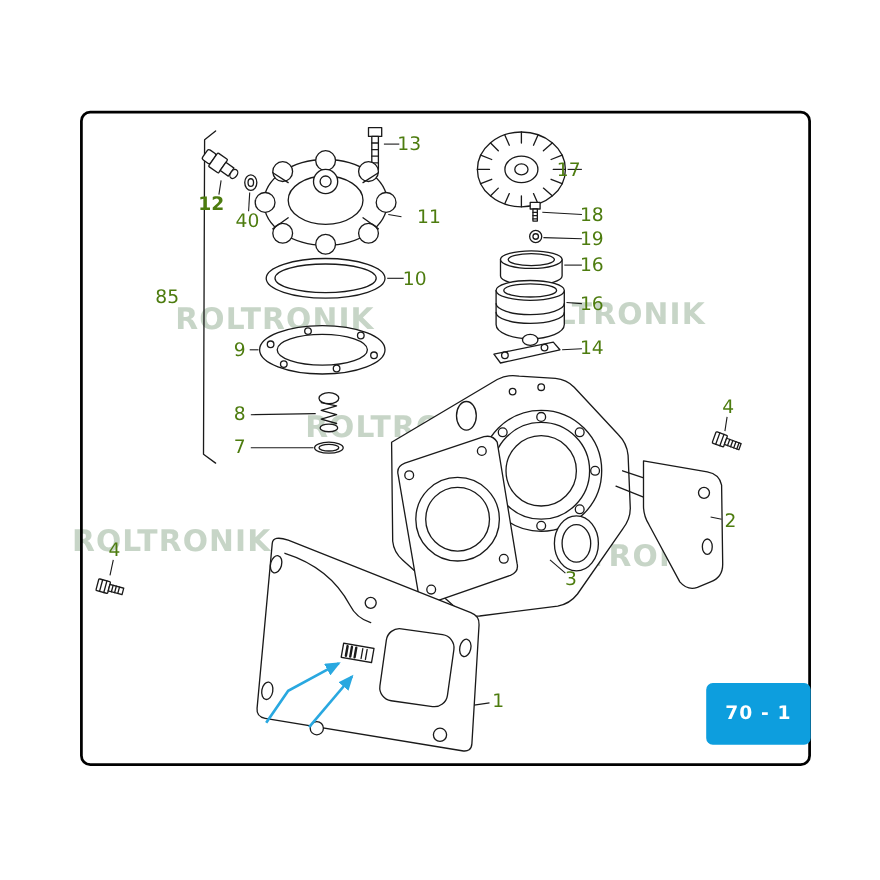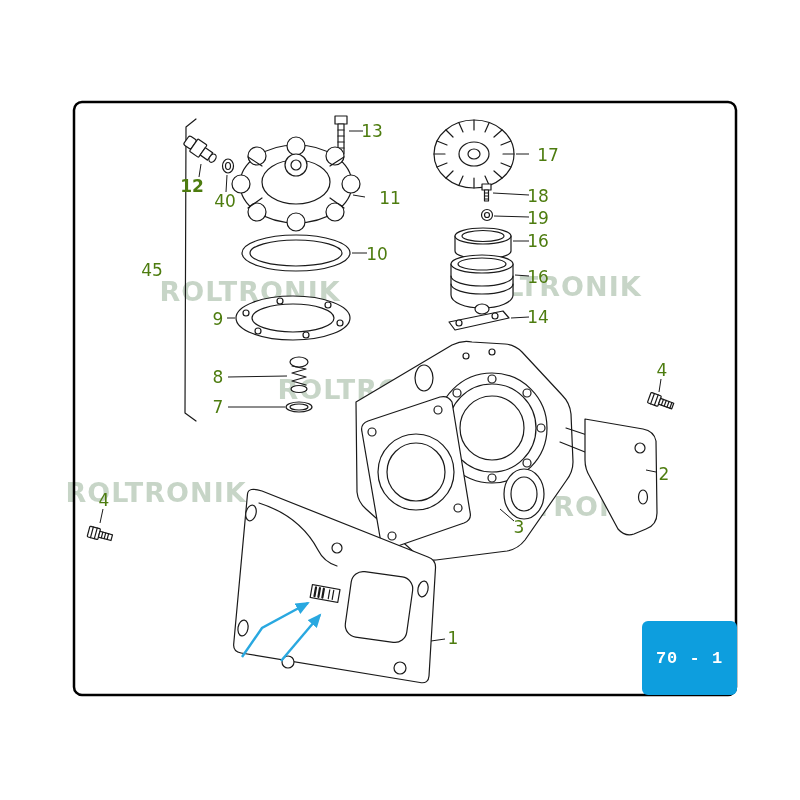--- a/index.html
+++ b/index.html
@@ -5,23 +5,23 @@
   * { margin:0; padding:0; box-sizing:border-box; }
   html,body { width:800px; height:800px; background:#ffffff;
     font-family:"DejaVu Sans","Liberation Sans",sans-serif; }
   #stage { position:relative; width:800px; height:800px; background:#fff; overflow:hidden; }
   #wm-layer { position:absolute; inset:0; z-index:0; }
   .wm { position:absolute; transform:translate(-50%,-50%); font-weight:bold;
         font-size:27px; letter-spacing:1px; white-space:nowrap; }
   #diagram-svg { position:absolute; left:0; top:0; z-index:1; }
   #callout-layer { position:absolute; inset:0; z-index:2; pointer-events:none; }
   .callout { position:absolute; transform:translate(-50%,-50%); font-size:17px; color:#4d7c0f; }
-  .badge { position:absolute; left:642px; top:621px; width:95px; height:74px;
+  .badge { position:absolute; left:642px; top:621px; width:95px; height:56px;
            border-radius:6px; display:flex; align-items:center; justify-content:center;
-           font-weight:bold; font-size:17px; z-index:3; letter-spacing:1px;font-family:Liberation Mono, monospace; }
+           font-weight:bold; font-size:17px; z-index:3; letter-spacing:1px; }
 </style>
 </head>
 <body>
 
 <div id="stage">
 
   <div id="wm-layer">
       <div class="wm" style="left: 250px; top: 291px; color: rgba(153, 178, 153, 0.55);">ROLTRONIK</div>
       <div class="wm" style="left: 551px; top: 286px; color: rgba(153, 178, 153, 0.55);">ROLTRONIK</div>
       <div class="wm" style="left: 368px; top: 389px; color: rgba(153, 178, 153, 0.55);">ROLTRONIK</div>
@@ -245,28 +245,28 @@
 
   <div id="callout-layer">
       <div class="callout" style="left: 372px; top: 131px;">13</div>
       <div class="callout" style="left: 192px; top: 186px; font-weight: bold;">12</div>
       <div class="callout" style="left: 225px; top: 201px;">40</div>
       <div class="callout" style="left: 390px; top: 198px;">11</div>
       <div class="callout" style="left: 377px; top: 254px;">10</div>
       <div class="callout" style="left: 218px; top: 319px;">9</div>
       <div class="callout" style="left: 218px; top: 377px;">8</div>
       <div class="callout" style="left: 218px; top: 407px;">7</div>
-      <div class="callout" style="left: 548px; top: 155px; text-align: right;">17</div>
+      <div class="callout" style="left: 517px; top: 155px; text-align: right;">17</div>
       <div class="callout" style="left: 538px; top: 196px;">18</div>
       <div class="callout" style="left: 538px; top: 218px;">19</div>
       <div class="callout" style="left: 538px; top: 241px;">16</div>
       <div class="callout" style="left: 538px; top: 277px;">16</div>
       <div class="callout" style="left: 538px; top: 317px;">14</div>
       <div class="callout" style="left: 662px; top: 370px;">4</div>
       <div class="callout" style="left: 664px; top: 474px;">2</div>
       <div class="callout" style="left: 519px; top: 527px;">3</div>
       <div class="callout" style="left: 104px; top: 500px;">4</div>
       <div class="callout" style="left: 453px; top: 638px;">1</div>
-      <div class="callout" style="left: 152px; top: 270px;">45</div>
+      <div class="callout" style="left: 152px; top: 270px;">85</div>
     </div>
 
   <div class="badge" style="background: rgb(13, 158, 222); color: rgb(255, 255, 255);">70 - 1</div>
 </div>
 
 </body></html>

